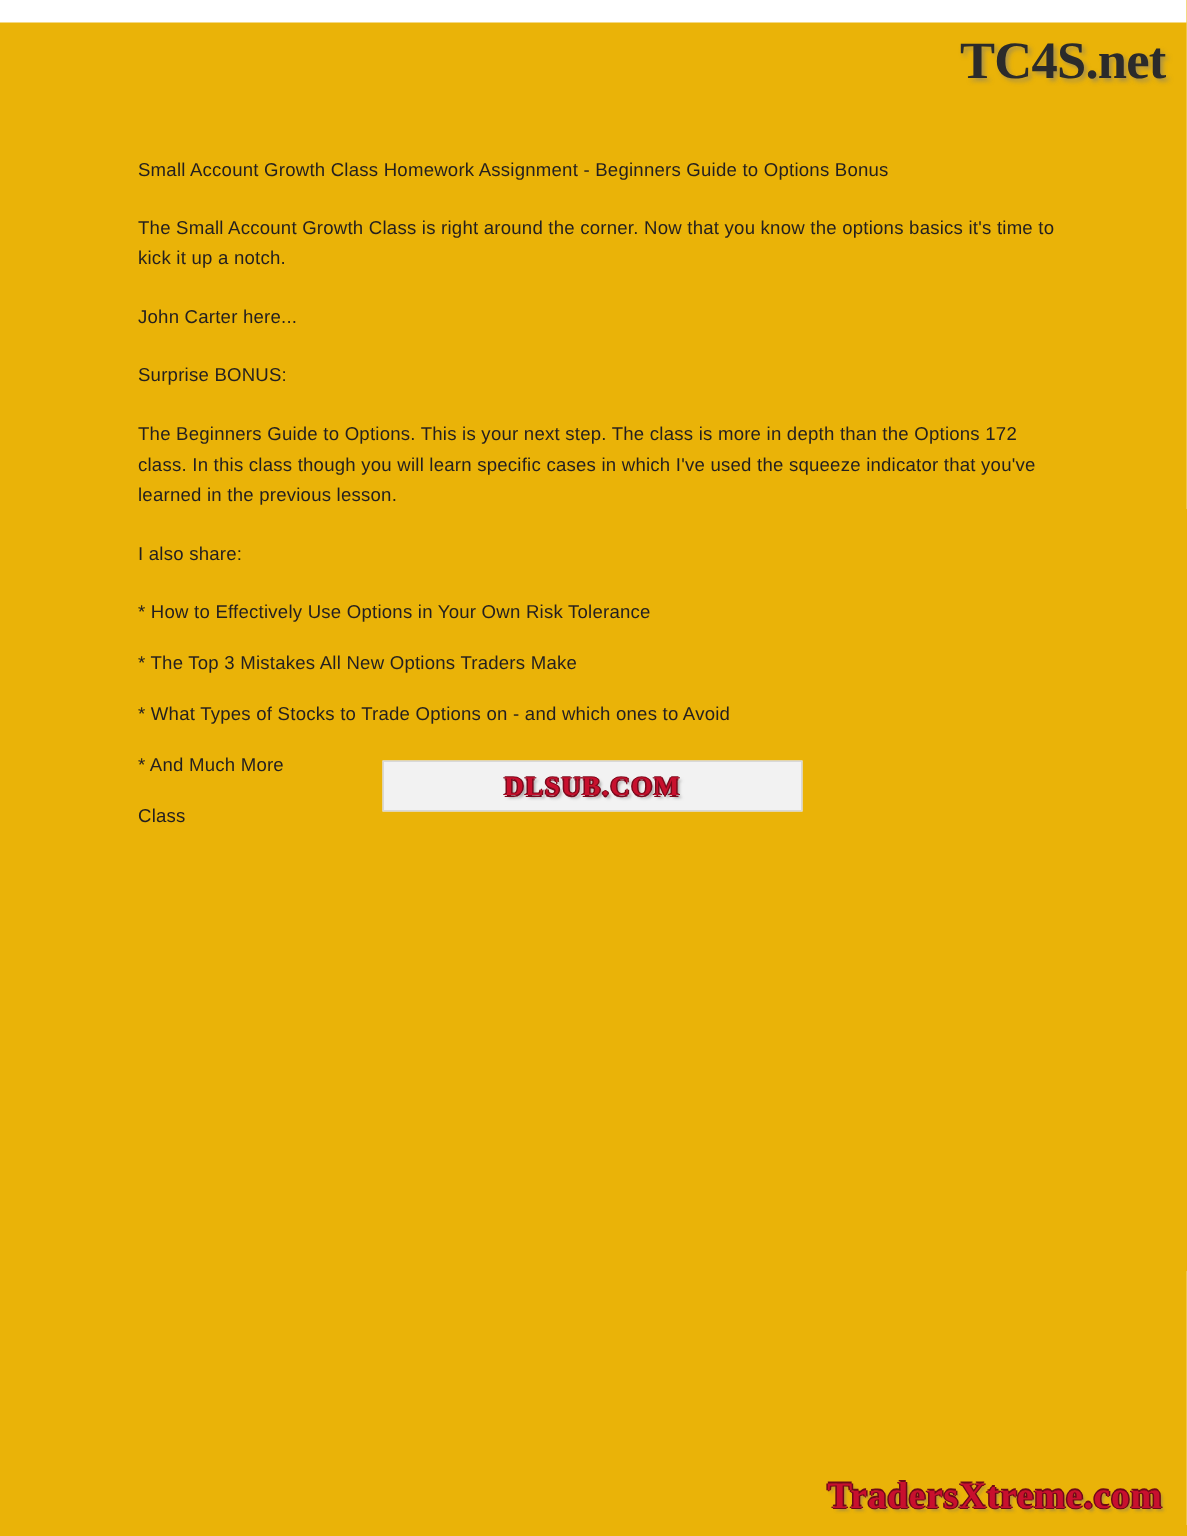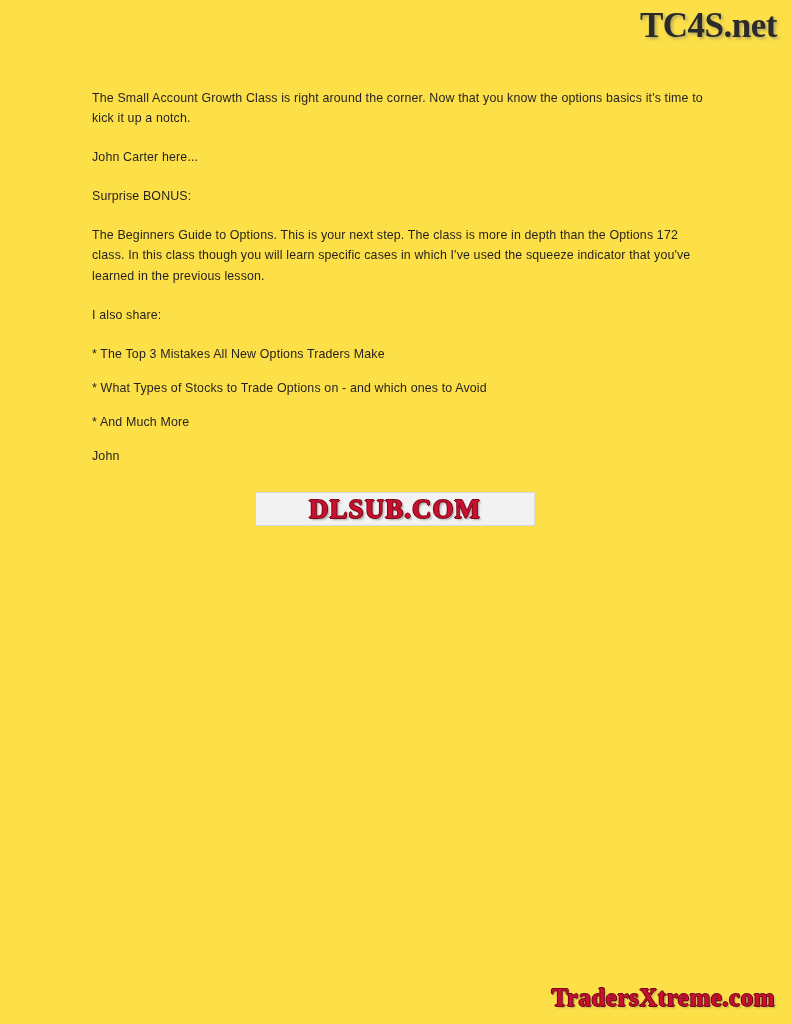--- a/index.html
+++ b/index.html
@@ -11,21 +11,22 @@
     height: 1024px;
     background: #ffffff;
     font-family: "Liberation Sans", sans-serif;
     position: relative;
     overflow: hidden;
   }
 
   .page {
     position: absolute;
     inset: 0;
-    background: #fde047;
+    background: #eab308;
+    margin-top: 15px;
   }
 
   
   .wm-top {
     position: absolute;
     top: 6px;
     right: 14px;
     font-family: "Liberation Serif", serif;
     font-size: 35px;
     font-weight: bold;
@@ -67,21 +68,21 @@
     border: 1px solid #d8d8d8;
   }
   .wm-center .txt {
     position: absolute;
     inset: 0;
     display: flex;
     align-items: center;
     justify-content: center;
     font-family: "Liberation Serif", serif;
     font-weight: bold;
-    font-size: 27px;
+    font-size: 18px;
     letter-spacing: 1px;
     color: #c8102e;
     text-shadow:
       1px 0 0 #7a0a1c,
       -1px 0 0 #7a0a1c,
       0 1px 0 #7a0a1c,
       0 -1px 0 #7a0a1c,
       2px 2px 2px rgba(90,90,90,0.5);
   }
 
@@ -104,29 +105,31 @@
   }
 </style>
 </head>
 <body>
 
 <div class="page">
 
   <div class="wm-top">TC4S.net</div>
 
   <div class="doc">
+    <p>Small Account Growth Class Homework Assignment - Beginners Guide to Options Bonus</p>
     <p>The Small Account Growth Class is right around the corner. Now that you know the options basics it's time to kick it up a notch.</p>
     <p>John Carter here...</p>
     <p>Surprise BONUS:</p>
     <p>The Beginners Guide to Options. This is your next step. The class is more in depth than the Options 172 class. In this class though you will learn specific cases in which I've used the squeeze indicator that you've learned in the previous lesson.</p>
     <p>I also share:</p>
+    <p class="tight">* How to Effectively Use Options in Your Own Risk Tolerance</p>
     <p class="tight">* The Top 3 Mistakes All New Options Traders Make</p>
     <p class="tight">* What Types of Stocks to Trade Options on - and which ones to Avoid</p>
     <p class="tight">* And Much More</p>
-    <p>John</p>
+    <p>Class</p>
   </div>
 
   <div class="wm-center">
     <div class="bar"></div>
     <div class="txt">DLSUB.COM</div>
   </div>
 
   <div class="wm-bottom">TradersXtreme.com</div>
 
 </div>

